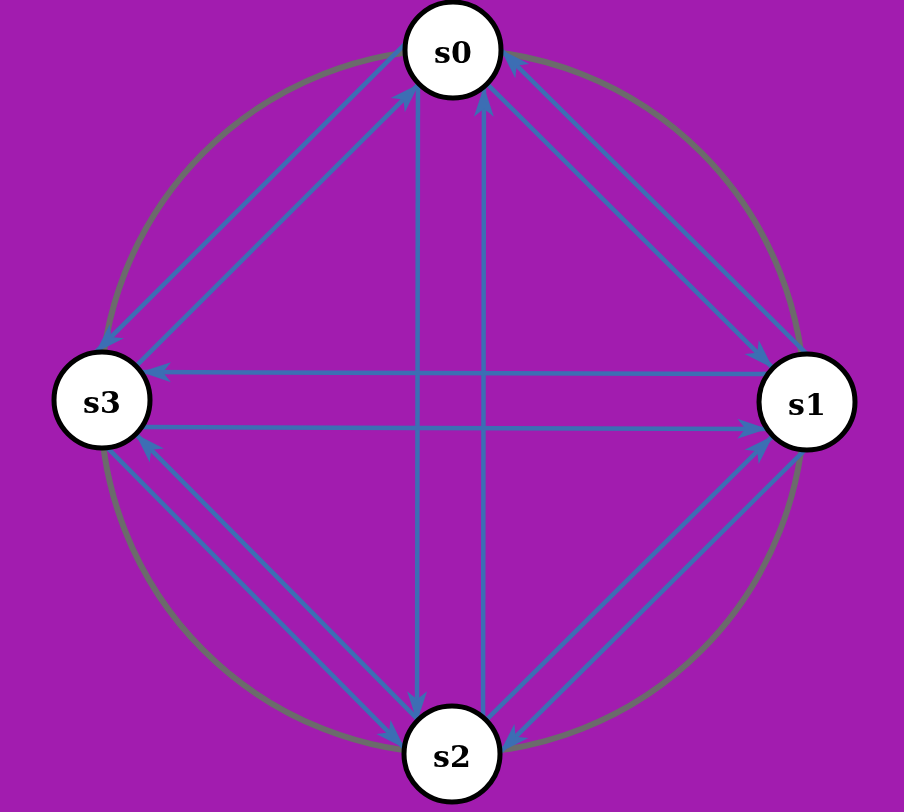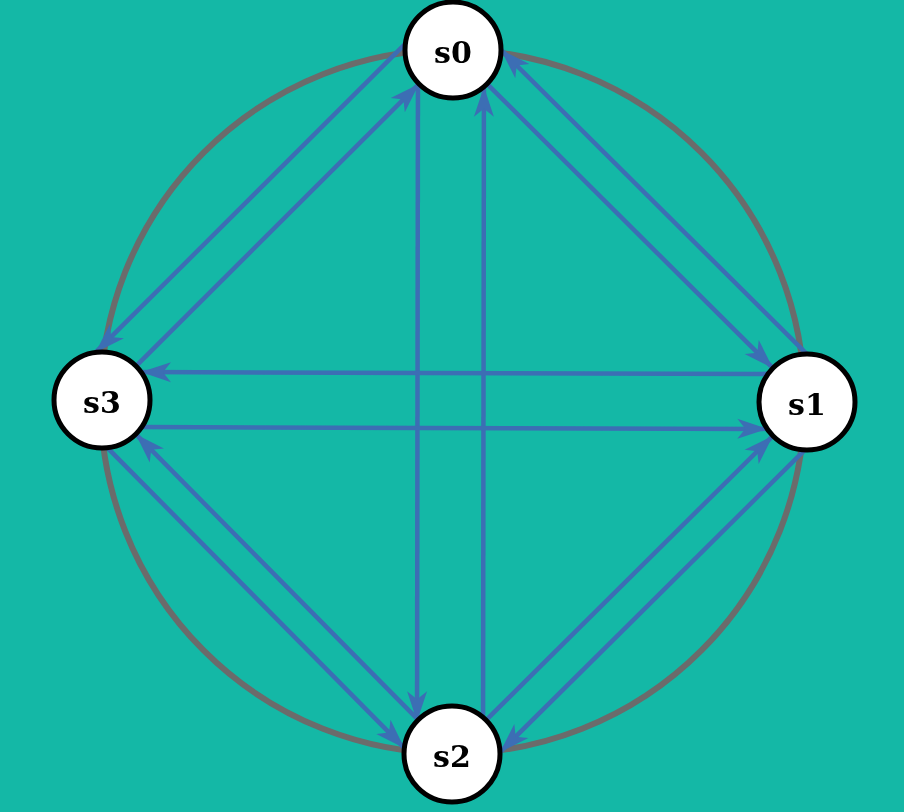--- a/index.html
+++ b/index.html
@@ -5,21 +5,21 @@
   html, body {
     margin: 0;
     padding: 0;
     background: #ffffff;
     font-family: "DejaVu Serif", serif;
   }
   .canvas {
     position: relative;
     width: 904px;
     height: 812px;
-    background: #14b8a6;
+    background: #a21caf;
     overflow: hidden;
   }
   svg { display: block; }
   .node-label {
     font-family: "DejaVu Serif", serif;
     font-weight: 700;
     fill: #000000;
     text-anchor: middle;
     dominant-baseline: central;
   }

